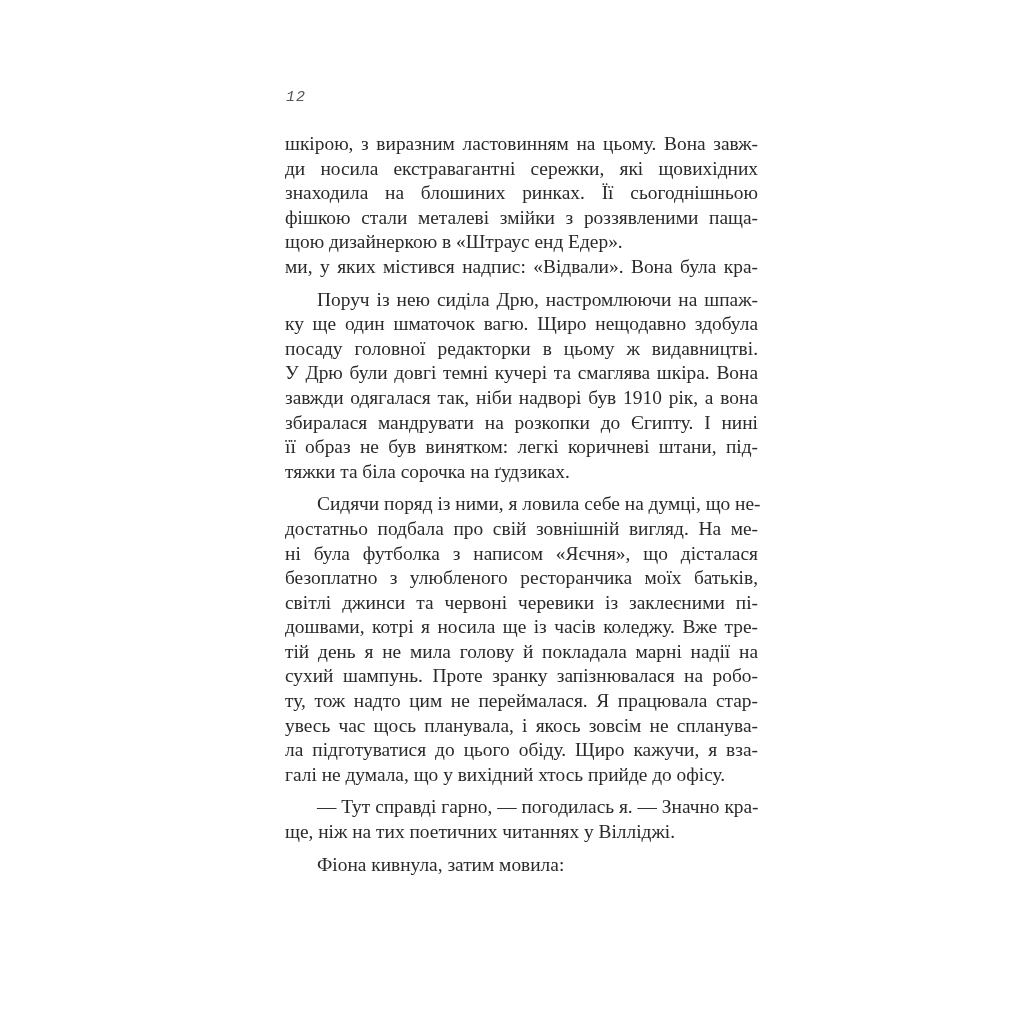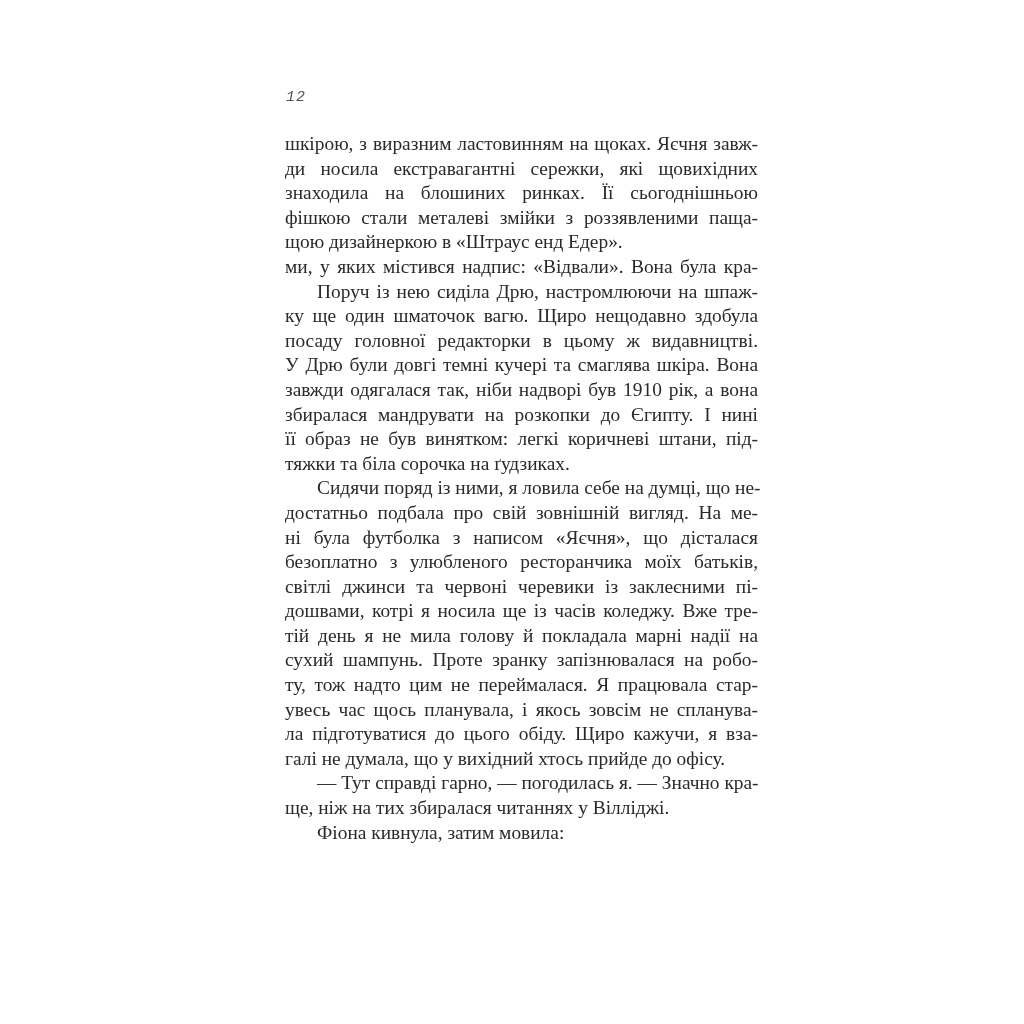--- a/index.html
+++ b/index.html
@@ -9,28 +9,28 @@
     font-family: Liberation Mono, monospace; font-size: 15px;
     font-style: italic; color: #555; letter-spacing: 1px; font-weight: 300;
   }
   .text-block {
     position: absolute; left: 285px; top: 132px; width: 473px;
     font-family: "Liberation Serif", serif; font-size: 19.4px;
     line-height: 24.6px; color: #2a2a2a;
   }
   .line { white-space: nowrap; text-align: justify; text-align-last: justify; height: 24.6px; overflow: visible; }
   .line.last { text-align-last: left; }
-  .line.indent { padding-left: 32px; }
+  .line.indent { padding-left: 32px; margin-top: 8px; }
 </style>
 </head>
 <body>
 
 <div class="page-number">12</div>
 <div class="text-block" id="text-block">
-    <div class="line">шкірою, з виразним ластовинням на щоках. Яєчня завж-</div>
+    <div class="line">шкірою, з виразним ластовинням на цьому. Вона завж-</div>
     <div class="line">ди носила екстравагантні сережки, які щовихідних</div>
     <div class="line">знаходила на блошиних ринках. Її сьогоднішньою</div>
     <div class="line">фішкою стали металеві змійки з роззявленими паща-</div>
     <div class="line last">щою дизайнеркою в «Штраус енд Едер».</div>
     <div class="line">ми, у яких містився надпис: «Відвали». Вона була кра-</div>
     <div class="line indent">Поруч із нею сиділа Дрю, настромлюючи на шпаж-</div>
     <div class="line">ку ще один шматочок вагю. Щиро нещодавно здобула</div>
     <div class="line">посаду головної редакторки в цьому ж видавництві.</div>
     <div class="line">У Дрю були довгі темні кучері та смаглява шкіра. Вона</div>
     <div class="line">завжди одягалася так, ніби надворі був 1910 рік, а вона</div>
@@ -43,15 +43,15 @@
     <div class="line">безоплатно з улюбленого ресторанчика моїх батьків,</div>
     <div class="line">світлі джинси та червоні черевики із заклеєними пі-</div>
     <div class="line">дошвами, котрі я носила ще із часів коледжу. Вже тре-</div>
     <div class="line">тій день я не мила голову й покладала марні надії на</div>
     <div class="line">сухий шампунь. Проте зранку запізнювалася на робо-</div>
     <div class="line">ту, тож надто цим не переймалася. Я працювала стар-</div>
     <div class="line">увесь час щось планувала, і якось зовсім не спланува-</div>
     <div class="line">ла підготуватися до цього обіду. Щиро кажучи, я вза-</div>
     <div class="line last">галі не думала, що у вихідний хтось прийде до офісу.</div>
     <div class="line indent">— Тут справді гарно, — погодилась я. — Значно кра-</div>
-    <div class="line last">ще, ніж на тих збиралася читаннях у Вілліджі.</div>
+    <div class="line last">ще, ніж на тих поетичних читаннях у Вілліджі.</div>
     <div class="line indent last">Фіона кивнула, затим мовила:</div>
   </div>
 
 </body></html>

